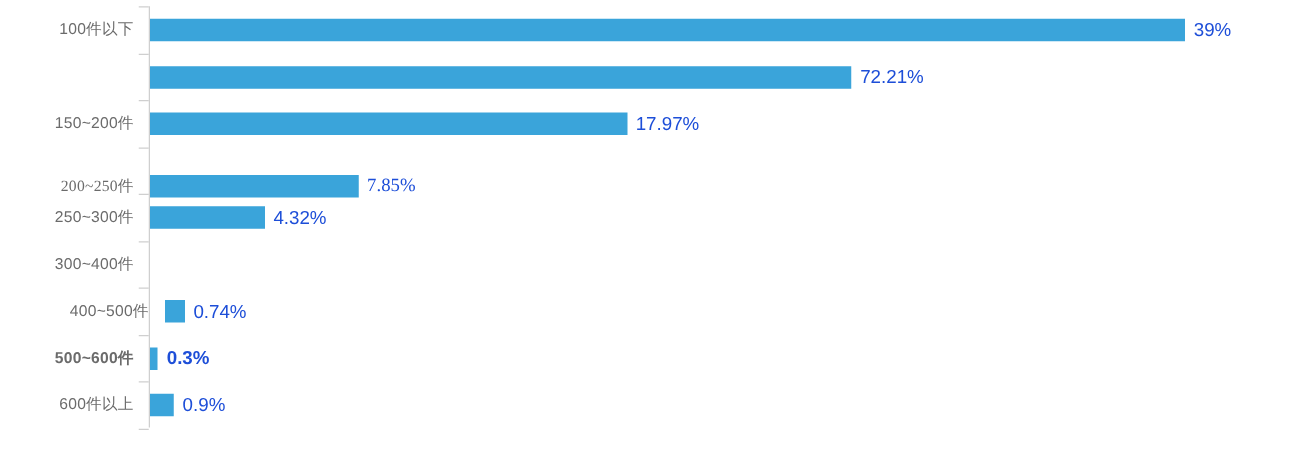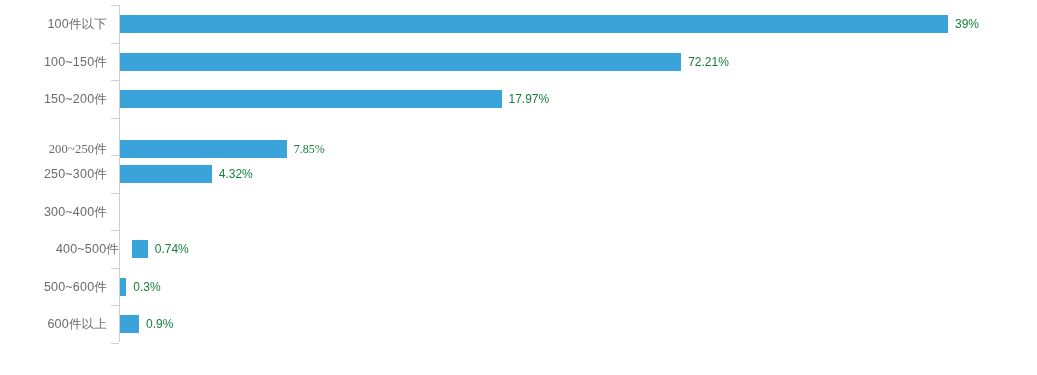--- a/index.html
+++ b/index.html
@@ -80,22 +80,22 @@
   }
 
   .bar {
     height: 18px;
     background: #3aa4da;
     flex: 0 0 auto;
   }
 
   .val-label {
     margin-left: 7px;
-    font-size: 12px;
-    color: #15803d;
+    font-size: 15px;
+    color: #1d4ed8;
     white-space: nowrap;
     line-height: 1;
   }
 </style>
 </head>
 <body>
 
 <div id="chart-root">
   <div class="plot">
     <div class="axis-line"></div>
@@ -113,21 +113,20 @@
       </div>
     <div id="rows">
         <div class="row" style="top: 5px;">
           <div class="cat-label">100件以下</div>
           <div class="bar-wrap">
             <div class="bar" style="width: 828px; background: rgb(58, 164, 218);"></div>
             <div class="val-label">39%</div>
           </div>
         </div>
         <div class="row" style="top: 42.5px;">
-          <div class="cat-label">100~150件</div>
           <div class="bar-wrap">
             <div class="bar" style="width: 561.129px; background: rgb(58, 164, 218);"></div>
             <div class="val-label">72.21%</div>
           </div>
         </div>
         <div class="row" style="top: 80px;">
           <div class="cat-label">150~200件</div>
           <div class="bar-wrap">
             <div class="bar" style="width: 381.517px; background: rgb(58, 164, 218);"></div>
             <div class="val-label">17.97%</div>
@@ -150,21 +149,21 @@
         <div class="row" style="top: 192.5px;">
           <div class="cat-label">300~400件</div>
         </div>
         <div class="row" style="top: 230px; margin-left: 12px;">
           <div class="cat-label">400~500件</div>
           <div class="bar-wrap">
             <div class="bar" style="width: 15.7108px; background: rgb(58, 164, 218);"></div>
             <div class="val-label">0.74%</div>
           </div>
         </div>
-        <div class="row" style="top: 267.5px;">
+        <div class="row" style="top: 267.5px; font-weight: bold;">
           <div class="cat-label">500~600件</div>
           <div class="bar-wrap">
             <div class="bar" style="width: 6.36923px; background: rgb(58, 164, 218);"></div>
             <div class="val-label">0.3%</div>
           </div>
         </div>
         <div class="row" style="top: 305px;">
           <div class="cat-label">600件以上</div>
           <div class="bar-wrap">
             <div class="bar" style="width: 19.1077px; background: rgb(58, 164, 218);"></div>

